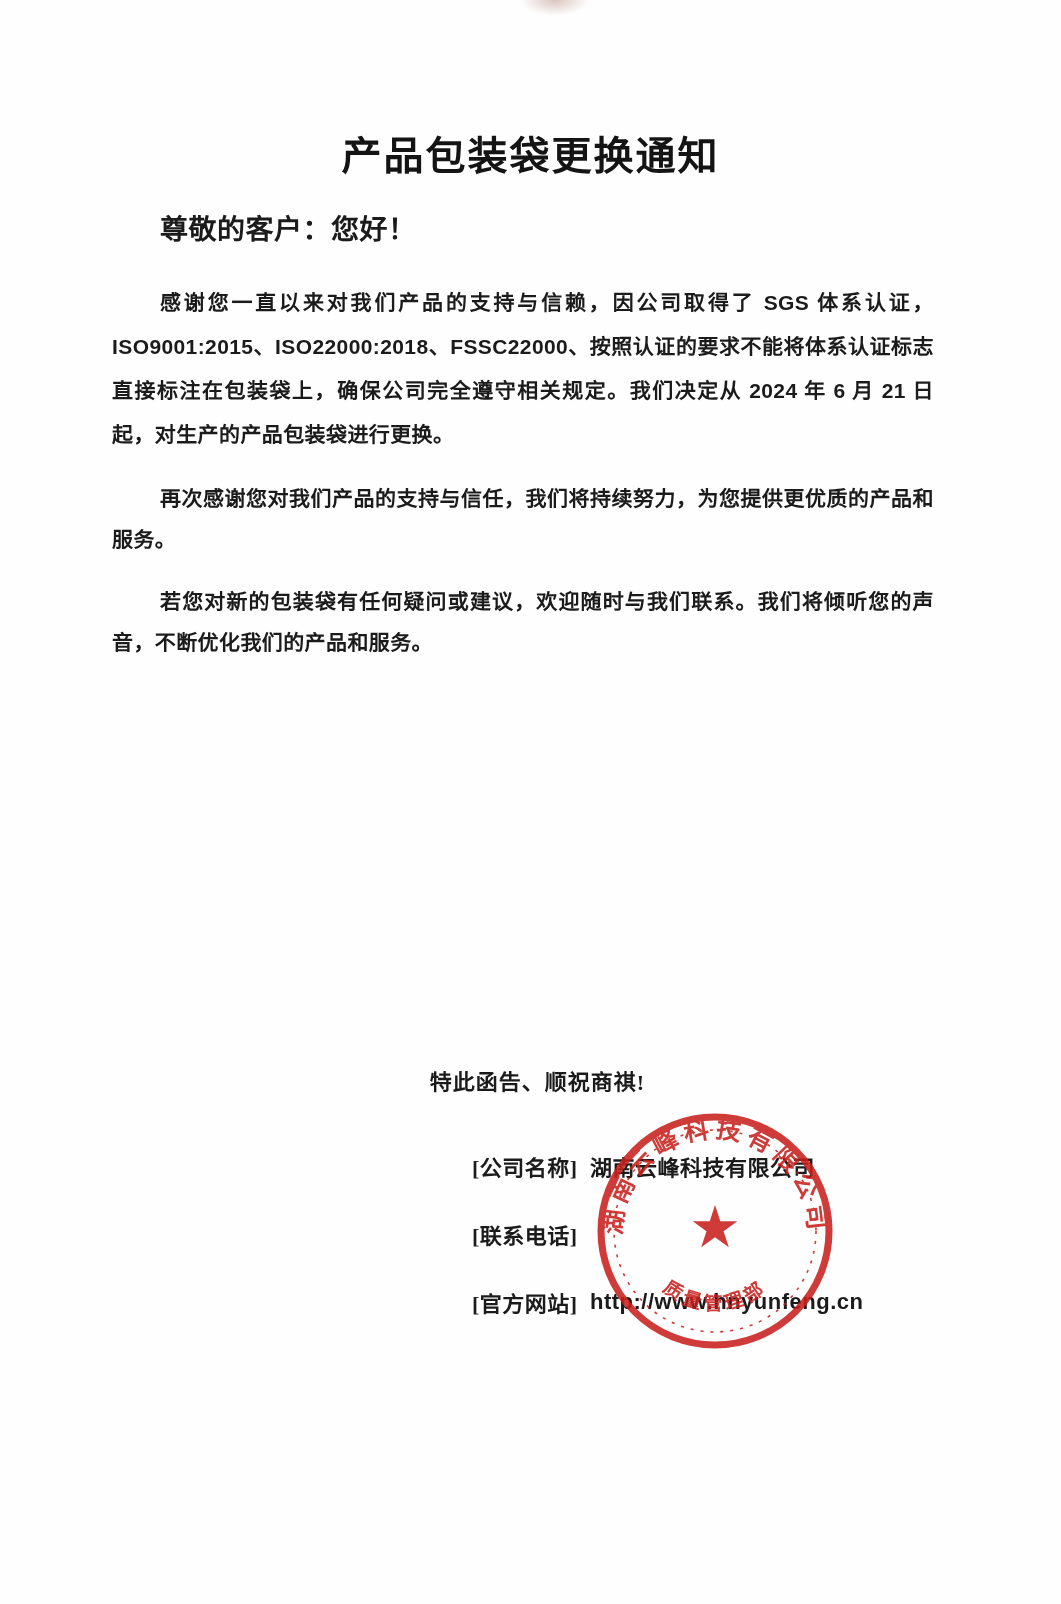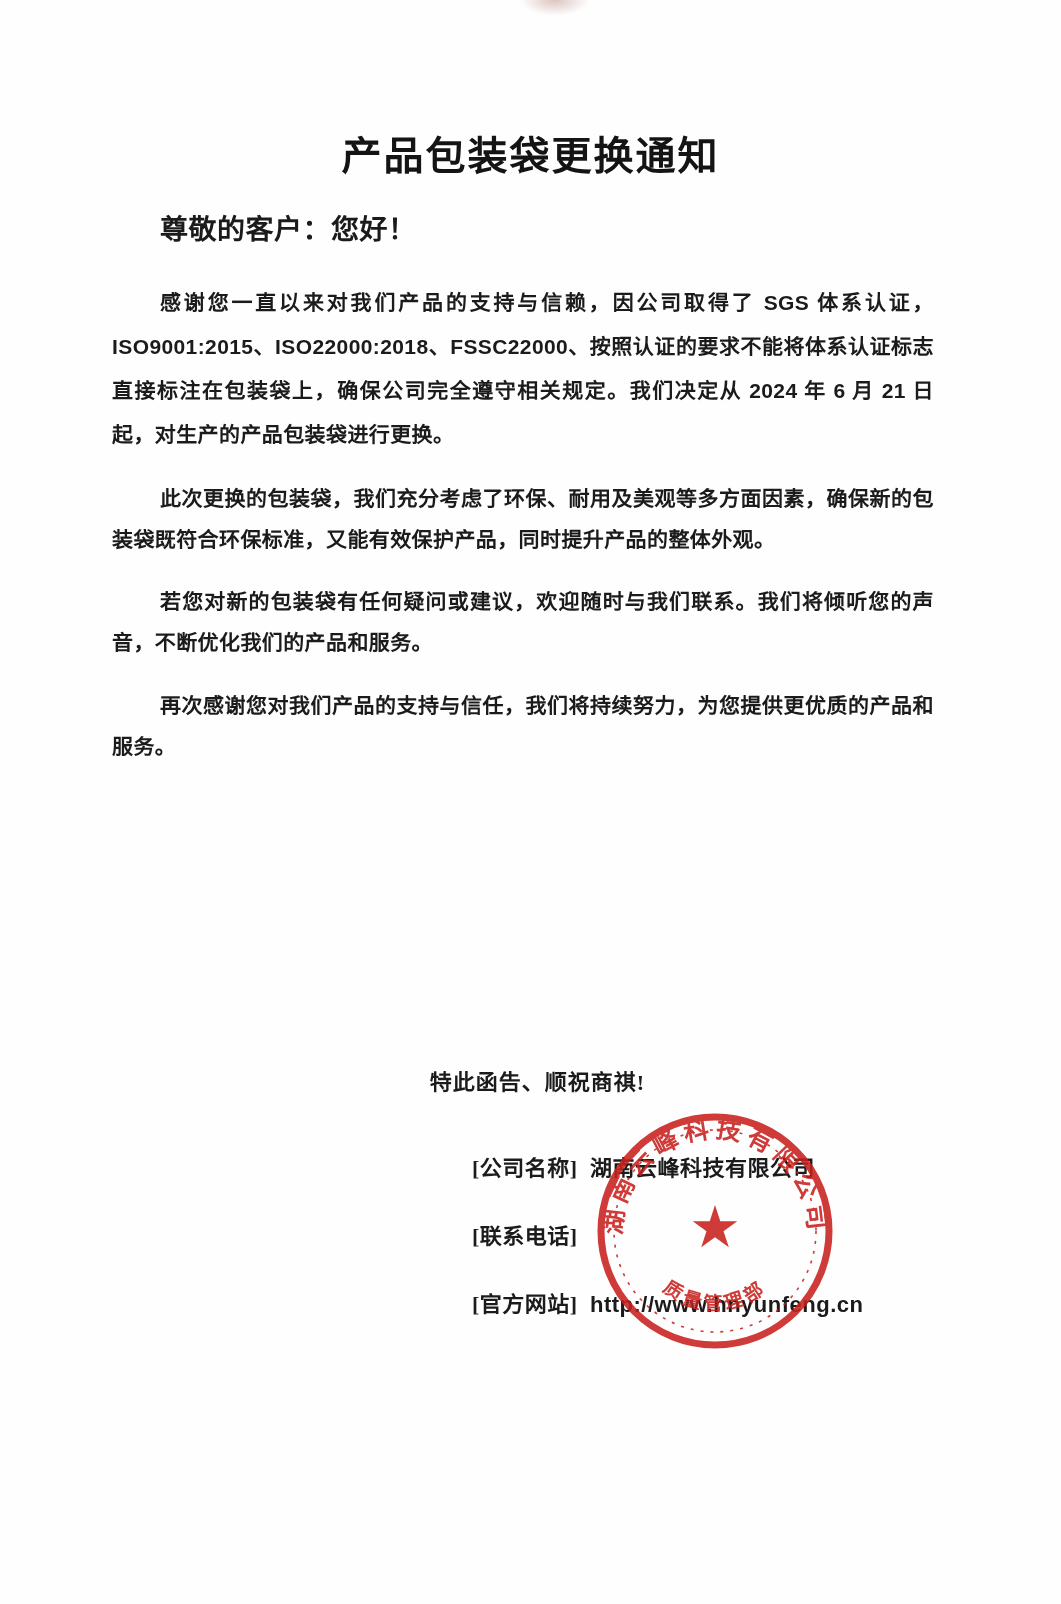--- a/index.html
+++ b/index.html
@@ -82,21 +82,21 @@
     letter-spacing: 1px;
   }
   .fields {
     position: absolute;
     top: 1150px;
     left: 472px;
     width: 520px;
   }
   .field-row {
     display: flex;
-    align-items: flex-end;
+    align-items: center;
     margin-bottom: 36px;
     font-size: 22px;
     font-weight: 700;
     letter-spacing: 0.5px;
   }
   .field-label {
     width: 118px;
     flex: 0 0 118px;
     white-space: nowrap;
   }
@@ -130,23 +130,22 @@
 <div class="page">
 
   <div class="scan-smudge"></div>
 
   <div class="doc-title">产品包装袋更换通知</div>
 
   <div class="body-block">
     <div class="salutation">尊敬的客户：您好！</div>
 
     <p class="para"><span>感谢您一直以来对我们产品的支持与信赖，因公司取得了 </span><span class="bold-strong">SGS</span><span> 体系认证，</span><span class="bold-strong">ISO9001:2015、ISO22000:2018、FSSC22000、</span><span>按照认证的要求不能将体系认证标志直接标注在包装袋上，确保公司完全遵守相关规定。我们决定从 </span><span class="bold-strong">2024</span><span> 年 </span><span class="bold-strong">6</span><span> 月 </span><span class="bold-strong">21</span><span> 日起，对生产的产品包装袋进行更换。</span></p>
-    <p class="para tight"><span>此次更换的包装袋，我们充分考虑了环保、耐用及美观等多方面因素，确保新的包装袋既符合环保标准，又能有效保护产品，同时提升产品的整体外观。</span></p>
+    <p class="para tight"><span>再次感谢您对我们产品的支持与信任，我们将持续努力，为您提供更优质的产品和服务。</span></p>
     <p class="para tight"><span>若您对新的包装袋有任何疑问或建议，欢迎随时与我们联系。我们将倾听您的声音，不断优化我们的产品和服务。</span></p>
-    <p class="para tight"><span>再次感谢您对我们产品的支持与信任，我们将持续努力，为您提供更优质的产品和服务。</span></p>
   </div>
 
   <div class="closing">特此函告、顺祝商祺!</div>
 
   <div class="fields">
     <div class="field-row">
       <span class="field-label">[公司名称]</span>
       <span class="field-value cjk">湖南云峰科技有限公司</span>
     </div>
     <div class="field-row">

